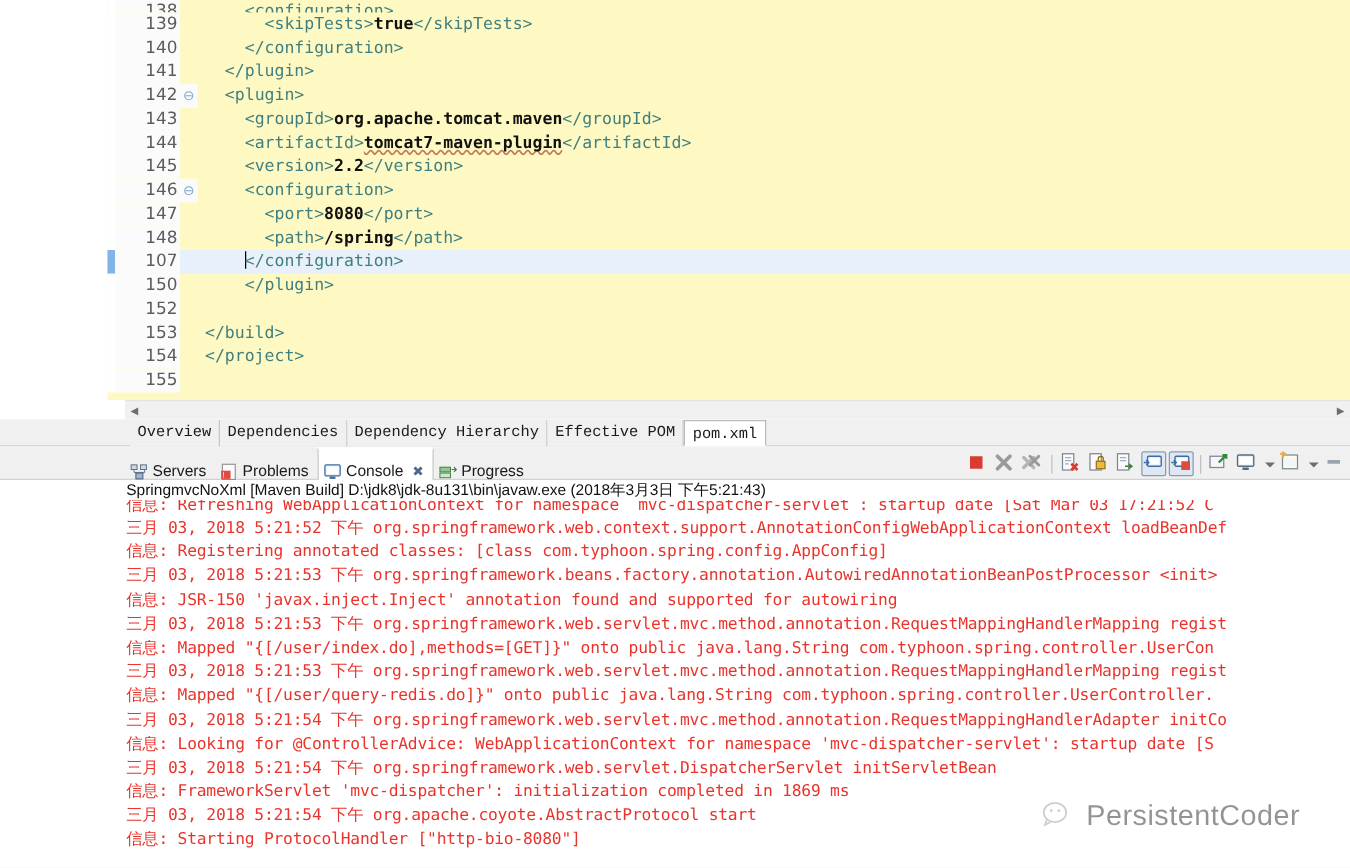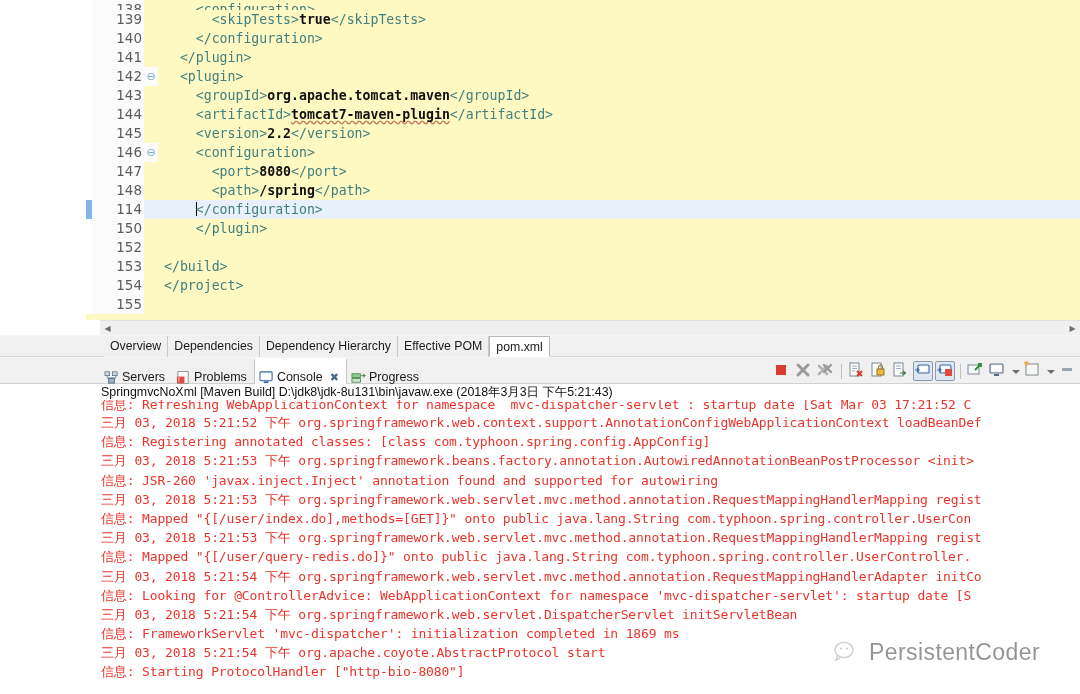--- a/index.html
+++ b/index.html
@@ -76,21 +76,21 @@
   
   .editor-tabs {
     position: absolute; left: 0; top: 336px; width: 1080px; height: 21px;
     background: #f0f0f0; display: flex; align-items: stretch;
     border-bottom: 1px solid #d6d6d6;
   }
   .etab {
     padding: 0 6px; height: 21px; line-height: 21px;
     font-size: 12.3px; color: #1a1a1a; background: #f0f0f0;
     border-right: 1px solid #c8c8c8;
-    font-family: Liberation Sans, sans-serif;
+    font-family: Liberation Mono, monospace;
   }
   .etab:first-child { border-left: 1px solid #c8c8c8; }
   .etab.active {
     background: #ffffff; border-top: 1px solid #b9b9b9;
     border-left: 1px solid #b9b9b9; border-right: 1px solid #b9b9b9;
     border-bottom: 1px solid #ffffff;
   }
   .etab-lead { width: 104px; background: #f0f0f0; }
 
   
@@ -178,21 +178,21 @@
         <div class="code-row"><div class="marker-col"></div><div class="gutter">139</div><div class="fold"></div><div class="code"><span class="txtval">      </span><span class="tagpunc">&lt;skipTests&gt;</span><span class="txtval">true</span><span class="tagpunc">&lt;/skipTests&gt;</span></div></div>
         <div class="code-row"><div class="marker-col"></div><div class="gutter">140</div><div class="fold"></div><div class="code"><span class="txtval">    </span><span class="tagpunc">&lt;/configuration&gt;</span></div></div>
         <div class="code-row"><div class="marker-col"></div><div class="gutter">141</div><div class="fold"></div><div class="code"><span class="txtval">  </span><span class="tagpunc">&lt;/plugin&gt;</span></div></div>
         <div class="code-row"><div class="marker-col"></div><div class="gutter">142</div><div class="fold">⊖</div><div class="code"><span class="txtval">  </span><span class="tagpunc">&lt;plugin&gt;</span></div></div>
         <div class="code-row"><div class="marker-col"></div><div class="gutter">143</div><div class="fold"></div><div class="code"><span class="txtval">    </span><span class="tagpunc">&lt;groupId&gt;</span><span class="txtval">org.apache.tomcat.maven</span><span class="tagpunc">&lt;/groupId&gt;</span></div></div>
         <div class="code-row"><div class="marker-col"></div><div class="gutter">144</div><div class="fold"></div><div class="code"><span class="txtval">    </span><span class="tagpunc">&lt;artifactId&gt;</span><span class="txtval"><span class="squiggle">tomcat7-maven-plugin</span></span><span class="tagpunc">&lt;/artifactId&gt;</span></div></div>
         <div class="code-row"><div class="marker-col"></div><div class="gutter">145</div><div class="fold"></div><div class="code"><span class="txtval">    </span><span class="tagpunc">&lt;version&gt;</span><span class="txtval">2.2</span><span class="tagpunc">&lt;/version&gt;</span></div></div>
         <div class="code-row"><div class="marker-col"></div><div class="gutter">146</div><div class="fold">⊖</div><div class="code"><span class="txtval">    </span><span class="tagpunc">&lt;configuration&gt;</span></div></div>
         <div class="code-row"><div class="marker-col"></div><div class="gutter">147</div><div class="fold"></div><div class="code"><span class="txtval">      </span><span class="tagpunc">&lt;port&gt;</span><span class="txtval">8080</span><span class="tagpunc">&lt;/port&gt;</span></div></div>
         <div class="code-row"><div class="marker-col"></div><div class="gutter">148</div><div class="fold"></div><div class="code"><span class="txtval">      </span><span class="tagpunc">&lt;path&gt;</span><span class="txtval">/spring</span><span class="tagpunc">&lt;/path&gt;</span></div></div>
-        <div class="code-row current"><div class="marker-col"></div><div class="gutter">114</div><div class="fold"></div><div class="code"><span class="tagpunc">    </span><span class="caret"></span><span class="tagpunc">&lt;/configuration&gt;</span></div></div>
+        <div class="code-row current"><div class="marker-col"></div><div class="gutter">107</div><div class="fold"></div><div class="code"><span class="tagpunc">    </span><span class="caret"></span><span class="tagpunc">&lt;/configuration&gt;</span></div></div>
         <div class="code-row"><div class="marker-col"></div><div class="gutter">150</div><div class="fold"></div><div class="code"><span class="txtval">    </span><span class="tagpunc">&lt;/plugin&gt;</span></div></div>
         <div class="code-row"><div class="marker-col"></div><div class="gutter">152</div><div class="fold"></div><div class="code"></div></div>
         <div class="code-row"><div class="marker-col"></div><div class="gutter">153</div><div class="fold"></div><div class="code"><span class="tagpunc">&lt;/build&gt;</span></div></div>
         <div class="code-row"><div class="marker-col"></div><div class="gutter">154</div><div class="fold"></div><div class="code"><span class="tagpunc">&lt;/project&gt;</span></div></div>
         <div class="code-row"><div class="marker-col"></div><div class="gutter">155</div><div class="fold"></div><div class="code"></div></div>
       </div>
   </div>
   <div class="h-scroll-left-cap"></div>
   <div class="h-scroll">
     <div class="arrow">◀</div>
@@ -309,21 +309,21 @@
           </svg></div>
       </div>
 
     <div class="console-left-pad"></div>
     <div class="console-body" id="console-body">
         <div class="con-head">SpringmvcNoXml [Maven Build] D:\jdk8\jdk-8u131\bin\javaw.exe (2018年3月3日 下午5:21:43)</div>
         <div class="con-line clip-top">信息: Refreshing WebApplicationContext for namespace  mvc-dispatcher-servlet : startup date [Sat Mar 03 17:21:52 C</div>
         <div class="con-line">三月 03, 2018 5:21:52 下午 org.springframework.web.context.support.AnnotationConfigWebApplicationContext loadBeanDef</div>
         <div class="con-line">信息: Registering annotated classes: [class com.typhoon.spring.config.AppConfig]</div>
         <div class="con-line">三月 03, 2018 5:21:53 下午 org.springframework.beans.factory.annotation.AutowiredAnnotationBeanPostProcessor &lt;init&gt;</div>
-        <div class="con-line">信息: JSR-260 'javax.inject.Inject' annotation found and supported for autowiring</div>
+        <div class="con-line">信息: JSR-150 'javax.inject.Inject' annotation found and supported for autowiring</div>
         <div class="con-line">三月 03, 2018 5:21:53 下午 org.springframework.web.servlet.mvc.method.annotation.RequestMappingHandlerMapping regist</div>
         <div class="con-line">信息: Mapped "{[/user/index.do],methods=[GET]}" onto public java.lang.String com.typhoon.spring.controller.UserCon</div>
         <div class="con-line">三月 03, 2018 5:21:53 下午 org.springframework.web.servlet.mvc.method.annotation.RequestMappingHandlerMapping regist</div>
         <div class="con-line">信息: Mapped "{[/user/query-redis.do]}" onto public java.lang.String com.typhoon.spring.controller.UserController.</div>
         <div class="con-line">三月 03, 2018 5:21:54 下午 org.springframework.web.servlet.mvc.method.annotation.RequestMappingHandlerAdapter initCo</div>
         <div class="con-line">信息: Looking for @ControllerAdvice: WebApplicationContext for namespace 'mvc-dispatcher-servlet': startup date [S</div>
         <div class="con-line">三月 03, 2018 5:21:54 下午 org.springframework.web.servlet.DispatcherServlet initServletBean</div>
         <div class="con-line">信息: FrameworkServlet 'mvc-dispatcher': initialization completed in 1869 ms</div>
         <div class="con-line">三月 03, 2018 5:21:54 下午 org.apache.coyote.AbstractProtocol start</div>
         <div class="con-line">信息: Starting ProtocolHandler ["http-bio-8080"]</div>

